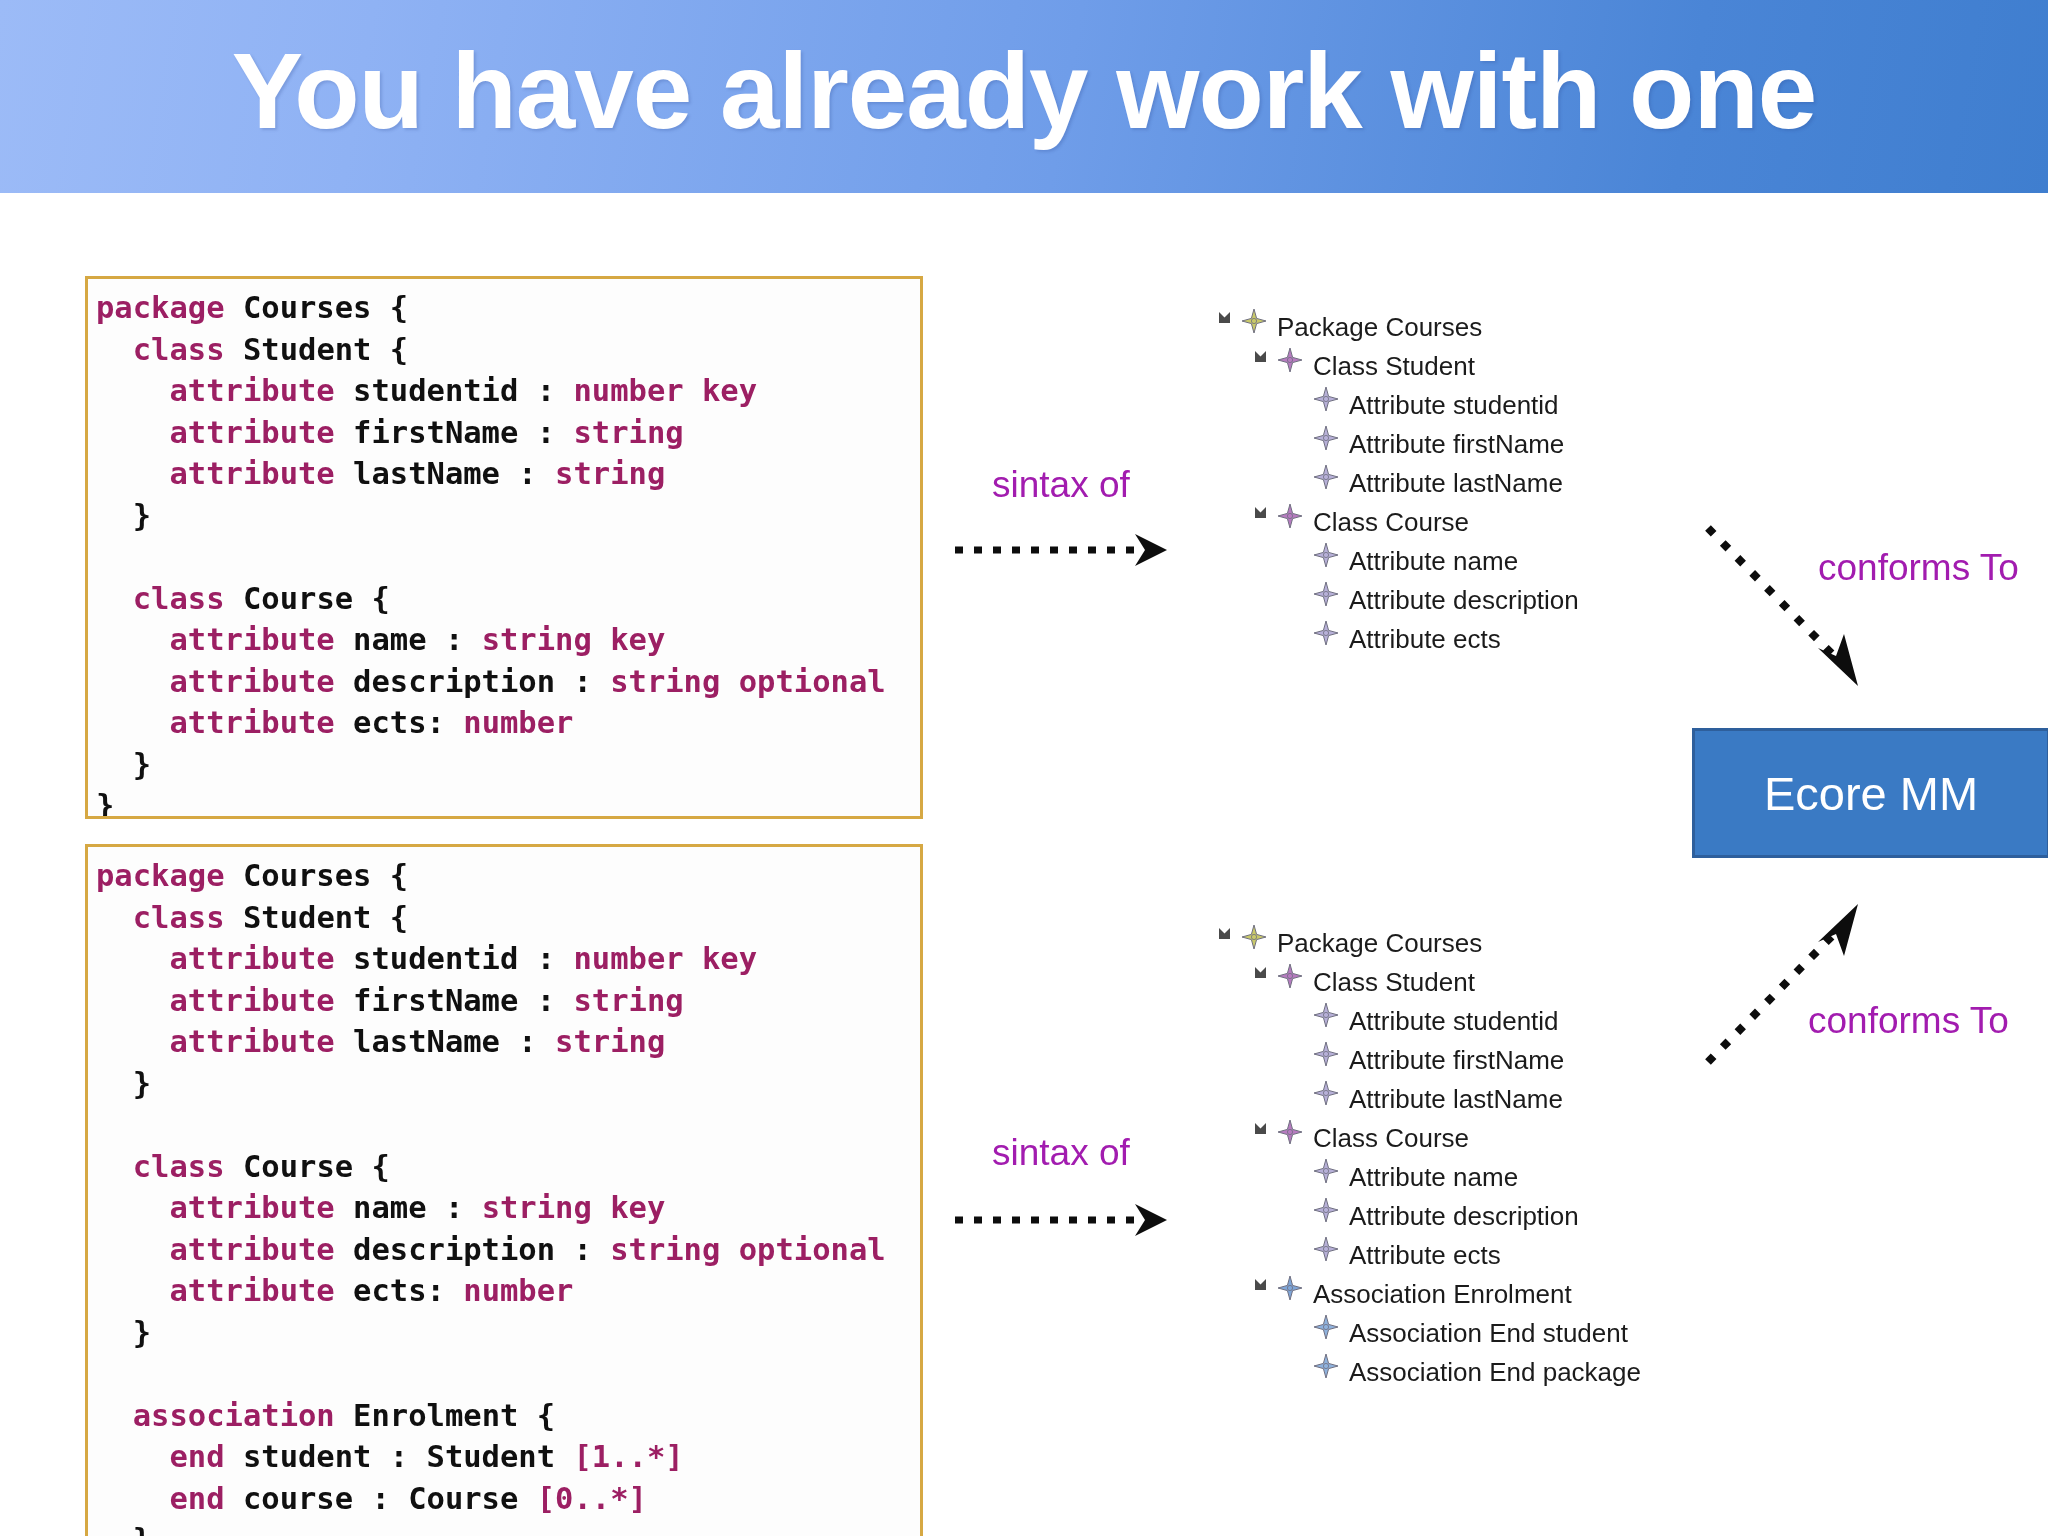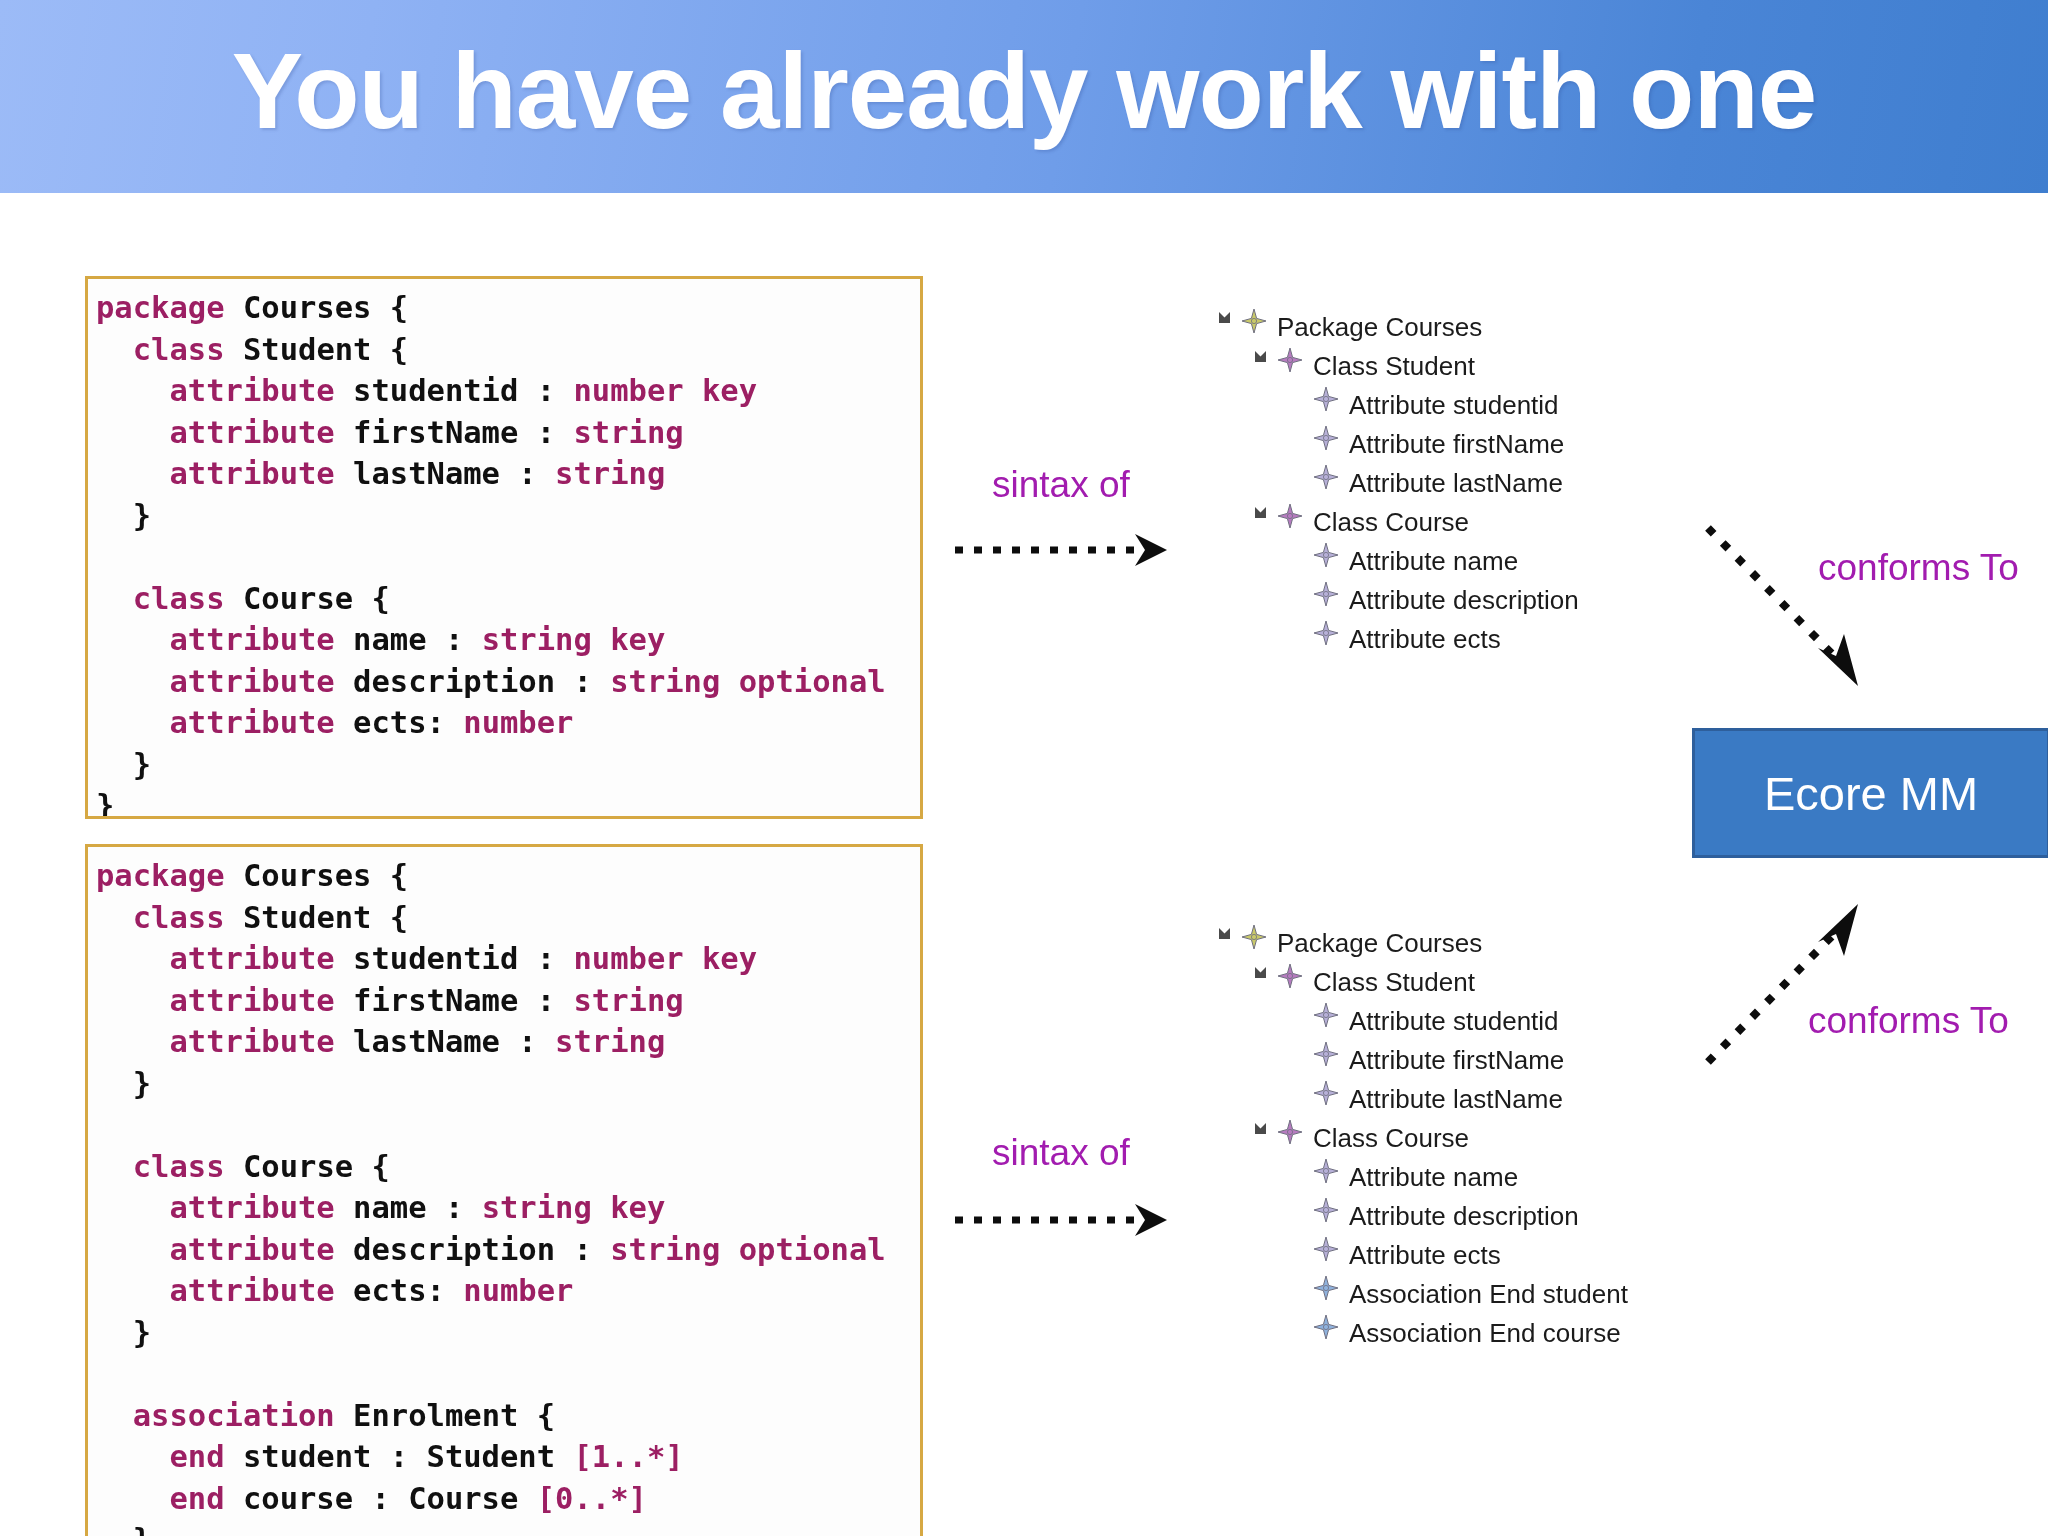--- a/index.html
+++ b/index.html
@@ -367,40 +367,51 @@
       <span class="twisty none"></span>
       <span class="node-icon">
         <svg width="26" height="26" viewBox="0 0 26 26">
           <path d="M13 1 L15.6 10.4 L25 13 L15.6 15.6 L13 25 L10.4 15.6 L1 13 L10.4 10.4 Z" fill="#b7b0d8" stroke="#6f6f80" stroke-width="1"></path>
           <circle cx="13" cy="13" r="2.6" fill="#b7b0d8" stroke="#6f6f80" stroke-width="0.8"></circle>
         </svg>
       </span>
       <span class="tree-label">Attribute ects</span>
     </div>
     <div class="tree-row">
+      <span class="tree-indent" style="width: 36px;"></span>
+      <span class="twisty open"></span>
+      <span class="node-icon">
+        <svg width="26" height="26" viewBox="0 0 26 26">
+          <path d="M13 1 L15.6 10.4 L25 13 L15.6 15.6 L13 25 L10.4 15.6 L1 13 L10.4 10.4 Z" fill="#7fa6d8" stroke="#6f6f80" stroke-width="1"></path>
+          <circle cx="13" cy="13" r="2.6" fill="#7fa6d8" stroke="#6f6f80" stroke-width="0.8"></circle>
+        </svg>
+      </span>
+      <span class="tree-label">Association Enrolment</span>
+    </div>
+    <div class="tree-row">
       <span class="tree-indent" style="width: 72px;"></span>
       <span class="twisty none"></span>
       <span class="node-icon">
         <svg width="26" height="26" viewBox="0 0 26 26">
           <path d="M13 1 L15.6 10.4 L25 13 L15.6 15.6 L13 25 L10.4 15.6 L1 13 L10.4 10.4 Z" fill="#8fb2dd" stroke="#6f6f80" stroke-width="1"></path>
           <circle cx="13" cy="13" r="2.6" fill="#8fb2dd" stroke="#6f6f80" stroke-width="0.8"></circle>
         </svg>
       </span>
       <span class="tree-label">Association End student</span>
     </div>
     <div class="tree-row">
       <span class="tree-indent" style="width: 72px;"></span>
       <span class="twisty none"></span>
       <span class="node-icon">
         <svg width="26" height="26" viewBox="0 0 26 26">
           <path d="M13 1 L15.6 10.4 L25 13 L15.6 15.6 L13 25 L10.4 15.6 L1 13 L10.4 10.4 Z" fill="#8fb2dd" stroke="#6f6f80" stroke-width="1"></path>
           <circle cx="13" cy="13" r="2.6" fill="#8fb2dd" stroke="#6f6f80" stroke-width="0.8"></circle>
         </svg>
       </span>
-      <span class="tree-label">Association End course</span>
+      <span class="tree-label">Association End package</span>
     </div>
   </div>
 
 <div id="ecore-mm-box" style="background: rgb(58, 122, 196); border-color: rgb(46, 95, 156); color: rgb(255, 255, 255);">
   <span>Ecore MM</span>
 </div>
 
 <div class="arrow-label" id="label-sintax-1">sintax of</div>
 <div class="arrow-label" id="label-sintax-2">sintax of</div>
 <div class="arrow-label" id="label-conforms-1">conforms To</div>

